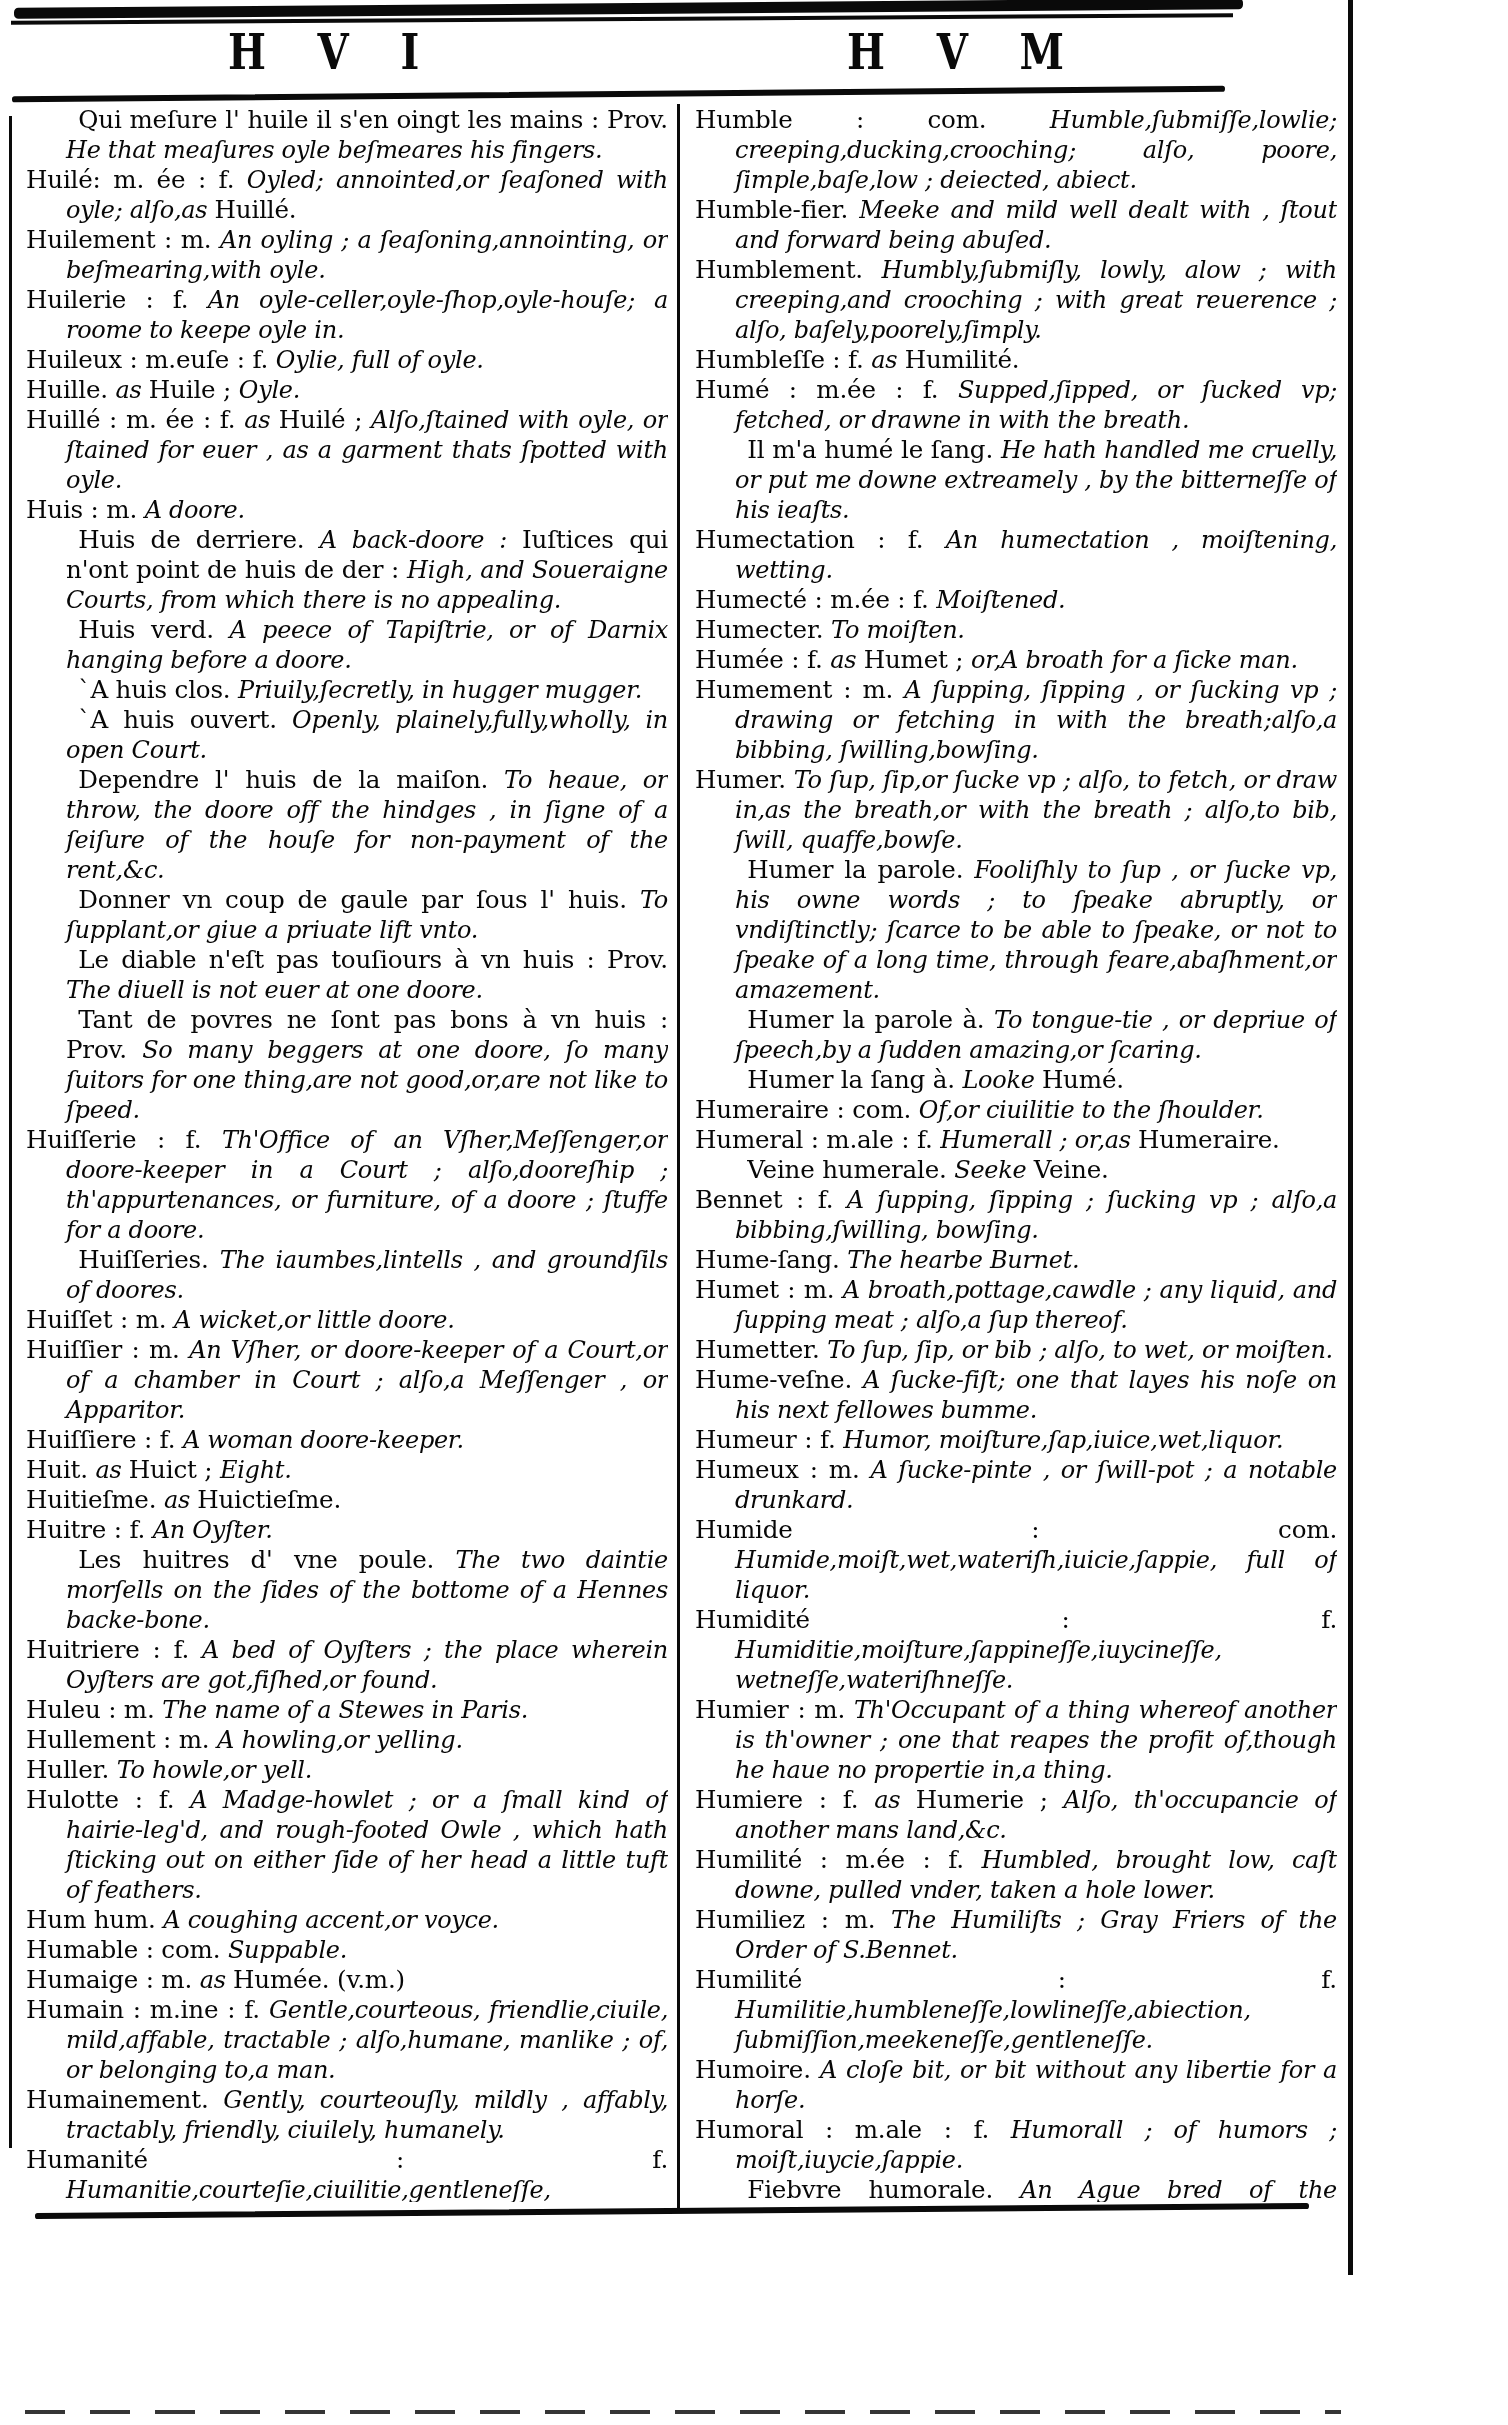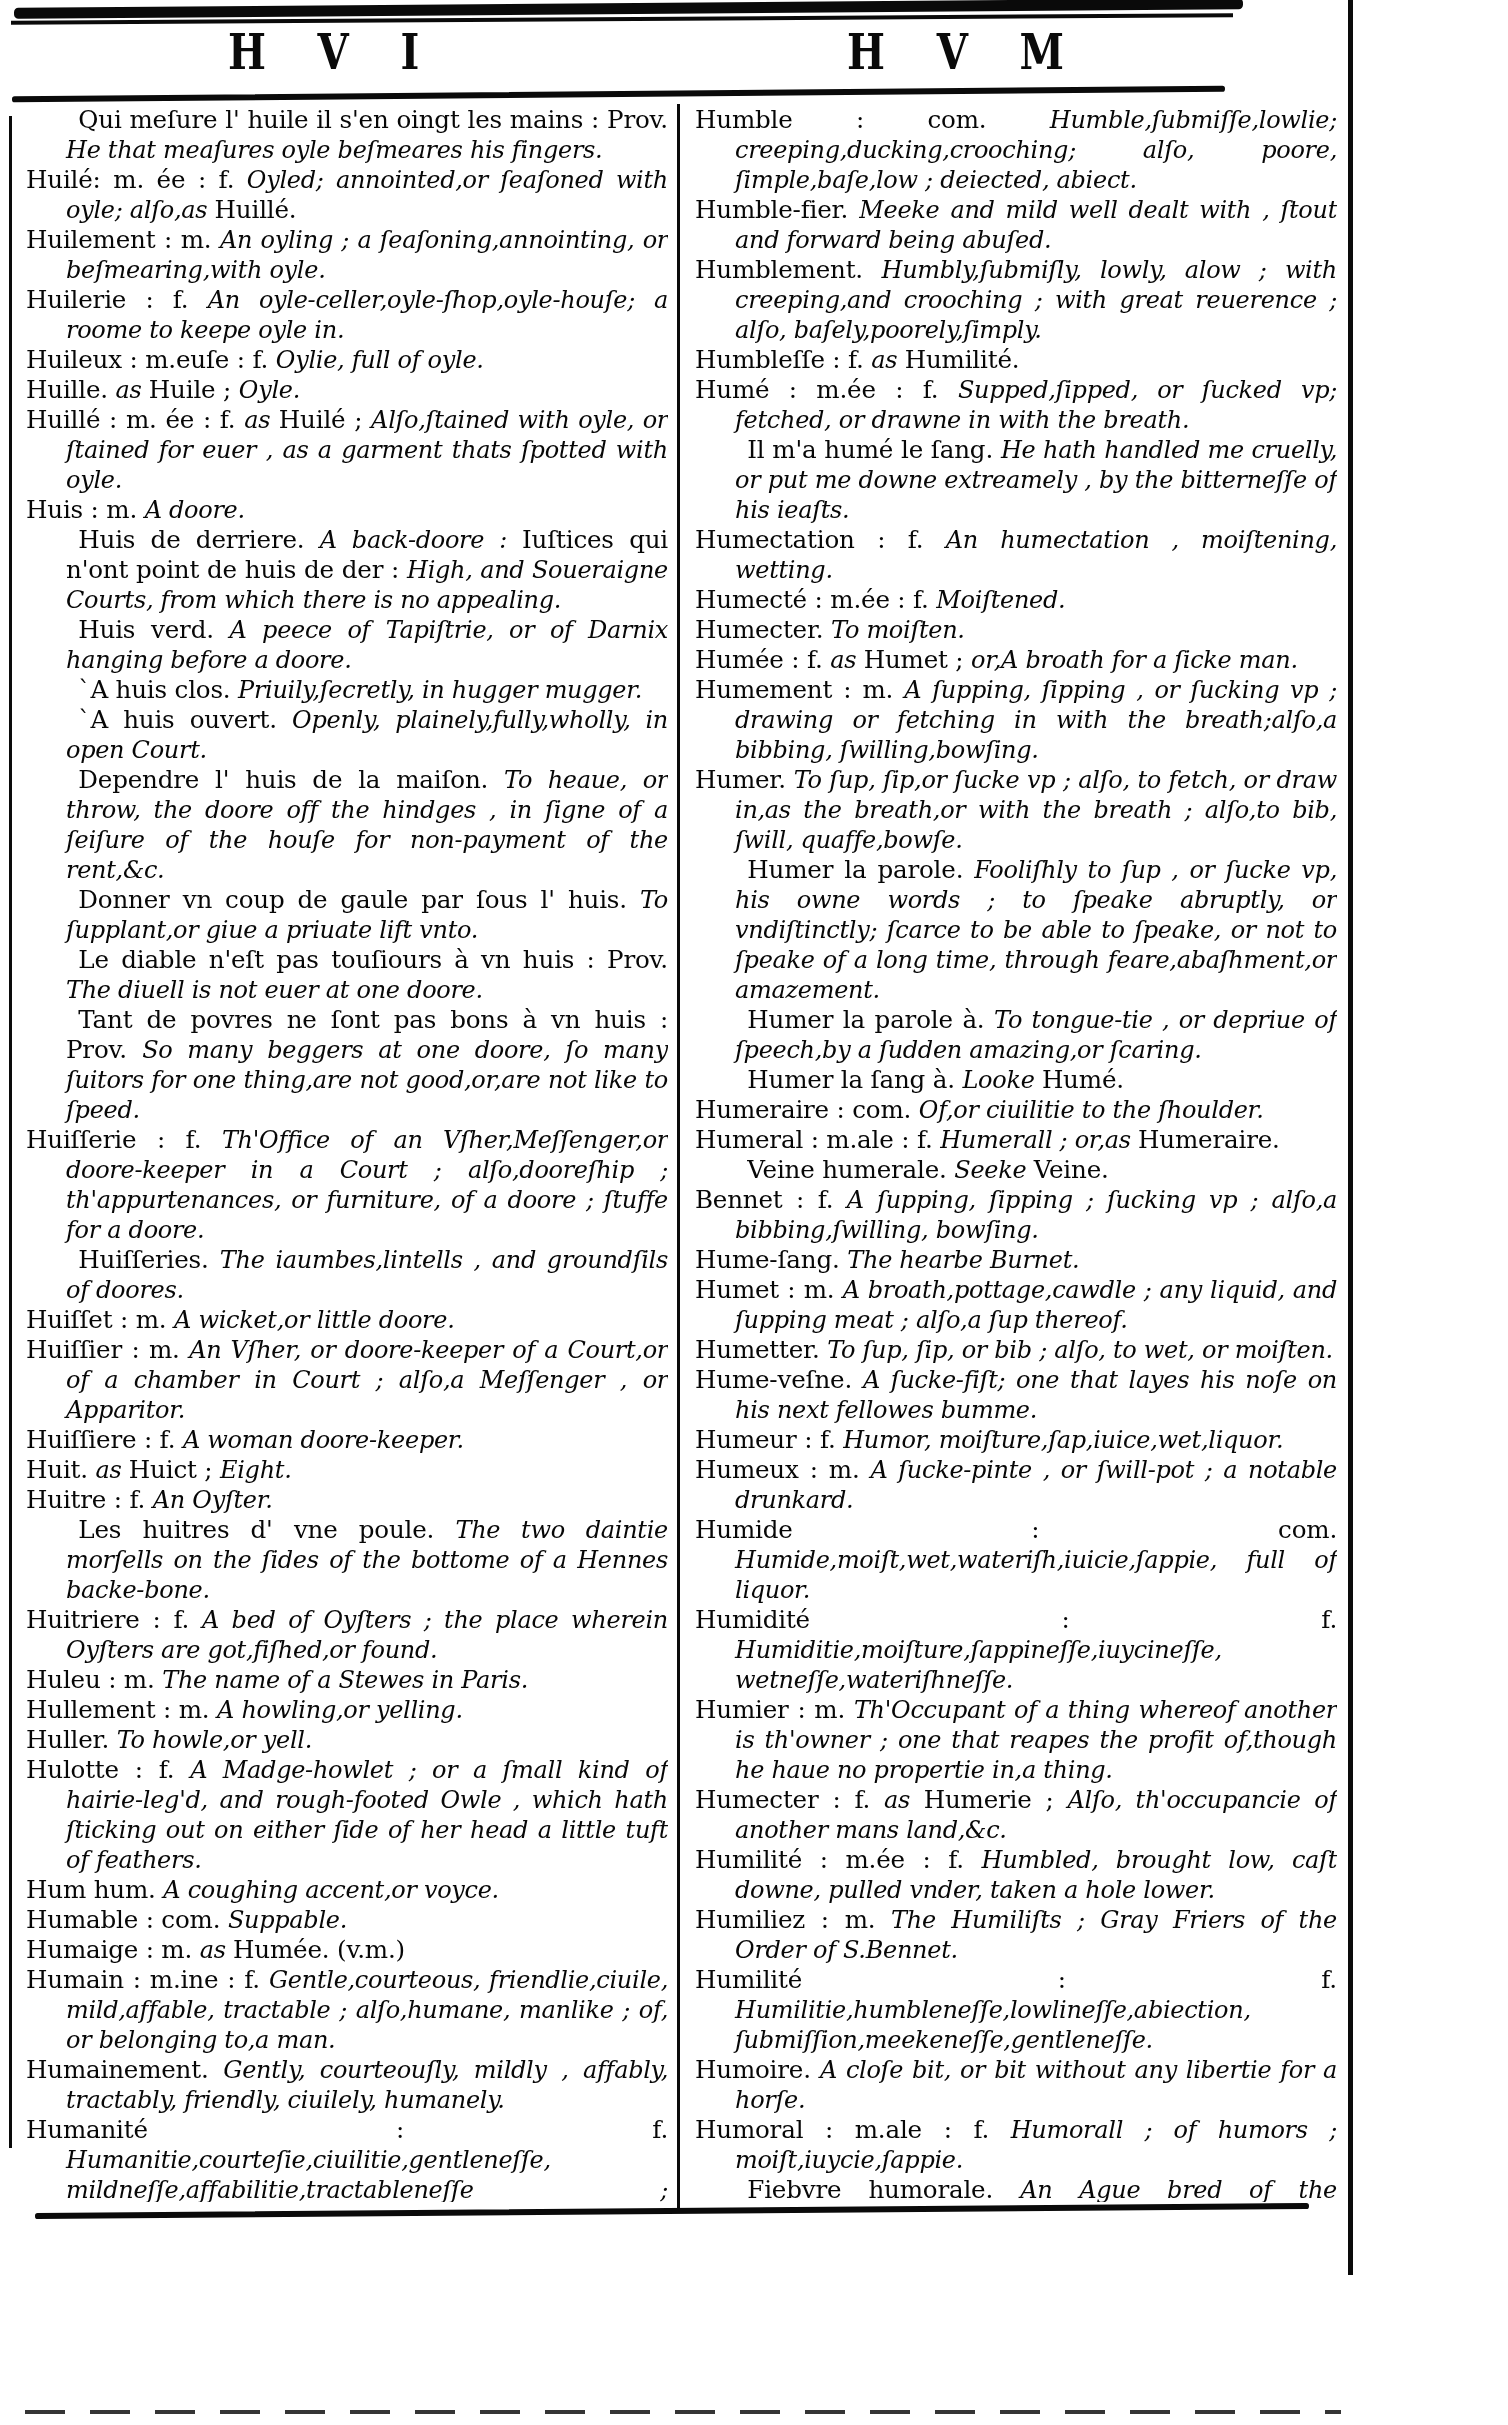--- a/index.html
+++ b/index.html
@@ -87,20 +87,21 @@
       <p class="e sub"><span class="ro">Dependre l' huis de la maiſon. </span><span class="it">To heaue, or throw, the doore off the hindges , in ſigne of a ſeiſure of the houſe for non-payment of the rent,&amp;c.</span></p>
       <p class="e sub"><span class="ro">Donner vn coup de gaule par ſous l' huis. </span><span class="it">To ſupplant,or giue a priuate lift vnto.</span></p>
       <p class="e sub"><span class="ro">Le diable n'eſt pas touſiours à vn huis : Prov. </span><span class="it">The diuell is not euer at one doore.</span></p>
       <p class="e sub"><span class="ro">Tant de povres ne ſont pas bons à vn huis : Prov. </span><span class="it">So many beggers at one doore, ſo many ſuitors for one thing,are not good,or,are not like to ſpeed.</span></p>
       <p class="e main"><span class="ro">Huiſſerie : f. </span><span class="it">Th'Office of an Vſher,Meſſenger,or doore-keeper in a Court ; alſo,dooreſhip ; th'appurtenances, or furniture, of a doore ; ſtuffe for a doore.</span></p>
       <p class="e sub"><span class="ro">Huiſſeries. </span><span class="it">The iaumbes,lintells , and groundſils of doores.</span></p>
       <p class="e main"><span class="ro">Huiſſet : m. </span><span class="it">A wicket,or little doore.</span></p>
       <p class="e main"><span class="ro">Huiſſier : m. </span><span class="it">An Vſher, or doore-keeper of a Court,or of a chamber in Court ; alſo,a Meſſenger , or Apparitor.</span></p>
       <p class="e main"><span class="ro">Huiſſiere : f. </span><span class="it">A woman doore-keeper.</span></p>
       <p class="e main"><span class="ro">Huit. </span><span class="it">as </span><span class="ro">Huict ; </span><span class="it">Eight.</span></p>
+      <p class="e main"><span class="ro">Huitieſme. </span><span class="it">as </span><span class="ro">Huictieſme.</span></p>
       <p class="e main"><span class="ro">Huitre : f. </span><span class="it">An Oyſter.</span></p>
       <p class="e sub"><span class="ro">Les huitres d' vne poule. </span><span class="it">The two daintie morſells on the ſides of the bottome of a Hennes backe-bone.</span></p>
       <p class="e main"><span class="ro">Huitriere : f. </span><span class="it">A bed of Oyſters ; the place wherein Oyſters are got,fiſhed,or found.</span></p>
       <p class="e main"><span class="ro">Huleu : m. </span><span class="it">The name of a Stewes in Paris.</span></p>
       <p class="e main"><span class="ro">Hullement : m. </span><span class="it">A howling,or yelling.</span></p>
       <p class="e main"><span class="ro">Huller. </span><span class="it">To howle,or yell.</span></p>
       <p class="e main"><span class="ro">Hulotte : f. </span><span class="it">A Madge-howlet ; or a ſmall kind of hairie-leg'd, and rough-footed Owle , which hath ſticking out on either ſide of her head a little tuft of feathers.</span></p>
       <p class="e main"><span class="ro">Hum hum. </span><span class="it">A coughing accent,or voyce.</span></p>
       <p class="e main"><span class="ro">Humable : com. </span><span class="it">Suppable.</span></p>
       <p class="e main"><span class="ro">Humaige : m. </span><span class="it">as </span><span class="ro">Humée. (v.m.)</span></p>
@@ -130,21 +131,21 @@
       <p class="e main"><span class="ro">Bennet : f. </span><span class="it">A ſupping, ſipping ; ſucking vp ; alſo,a bibbing,ſwilling, bowſing.</span></p>
       <p class="e main"><span class="ro">Hume-ſang. </span><span class="it">The hearbe Burnet.</span></p>
       <p class="e main"><span class="ro">Humet : m. </span><span class="it">A broath,pottage,cawdle ; any liquid, and ſupping meat ; alſo,a ſup thereof.</span></p>
       <p class="e main"><span class="ro">Humetter. </span><span class="it">To ſup, ſip, or bib ; alſo, to wet, or moiſten.</span></p>
       <p class="e main"><span class="ro">Hume-veſne. </span><span class="it">A ſucke-fiſt; one that layes his noſe on his next fellowes bumme.</span></p>
       <p class="e main"><span class="ro">Humeur : f. </span><span class="it">Humor, moiſture,ſap,iuice,wet,liquor.</span></p>
       <p class="e main"><span class="ro">Humeux : m. </span><span class="it">A ſucke-pinte , or ſwill-pot ; a notable drunkard.</span></p>
       <p class="e main"><span class="ro">Humide : com. </span><span class="it">Humide,moiſt,wet,wateriſh,iuicie,ſappie, full of liquor.</span></p>
       <p class="e main"><span class="ro">Humidité : f. </span><span class="it">Humiditie,moiſture,ſappineſſe,iuycineſſe, wetneſſe,wateriſhneſſe.</span></p>
       <p class="e main"><span class="ro">Humier : m. </span><span class="it">Th'Occupant of a thing whereof another is th'owner ; one that reapes the profit of,though he haue no propertie in,a thing.</span></p>
-      <p class="e main"><span class="ro">Humecter : f. </span><span class="it">as </span><span class="ro">Humerie ; </span><span class="it">Alſo, th'occupancie of another mans land,&amp;c.</span></p>
+      <p class="e main"><span class="ro">Humiere : f. </span><span class="it">as </span><span class="ro">Humerie ; </span><span class="it">Alſo, th'occupancie of another mans land,&amp;c.</span></p>
       <p class="e main"><span class="ro">Humilité : m.ée : f. </span><span class="it">Humbled, brought low, caſt downe, pulled vnder, taken a hole lower.</span></p>
       <p class="e main"><span class="ro">Humiliez : m. </span><span class="it">The Humiliſts ; Gray Friers of the Order of S.Bennet.</span></p>
       <p class="e main"><span class="ro">Humilité : f. </span><span class="it">Humilitie,humbleneſſe,lowlineſſe,abiection, ſubmiſſion,meekeneſſe,gentleneſſe.</span></p>
       <p class="e main"><span class="ro">Humoire. </span><span class="it">A cloſe bit, or bit without any libertie for a horſe.</span></p>
       <p class="e main"><span class="ro">Humoral : m.ale : f. </span><span class="it">Humorall ; of humors ; moiſt,iuycie,ſappie.</span></p>
       <p class="e sub"><span class="ro">Fiebvre humorale. </span><span class="it">An Ague bred of the abundance,</span></p>
     </div>
 
 </div>
 

